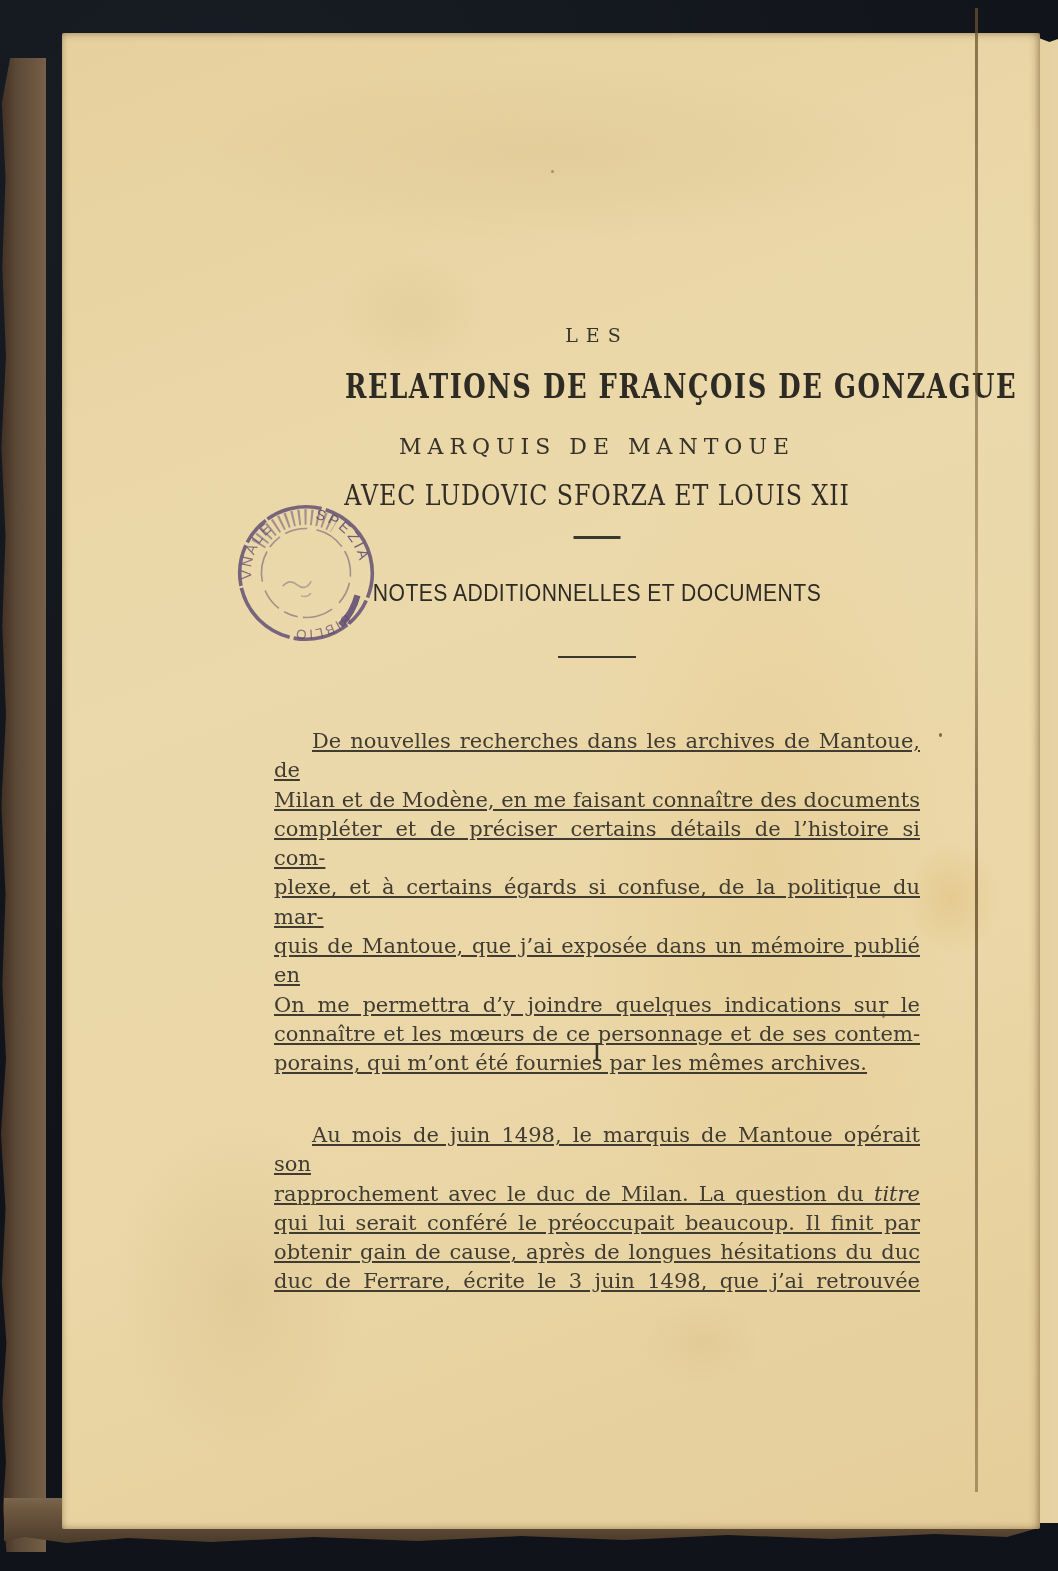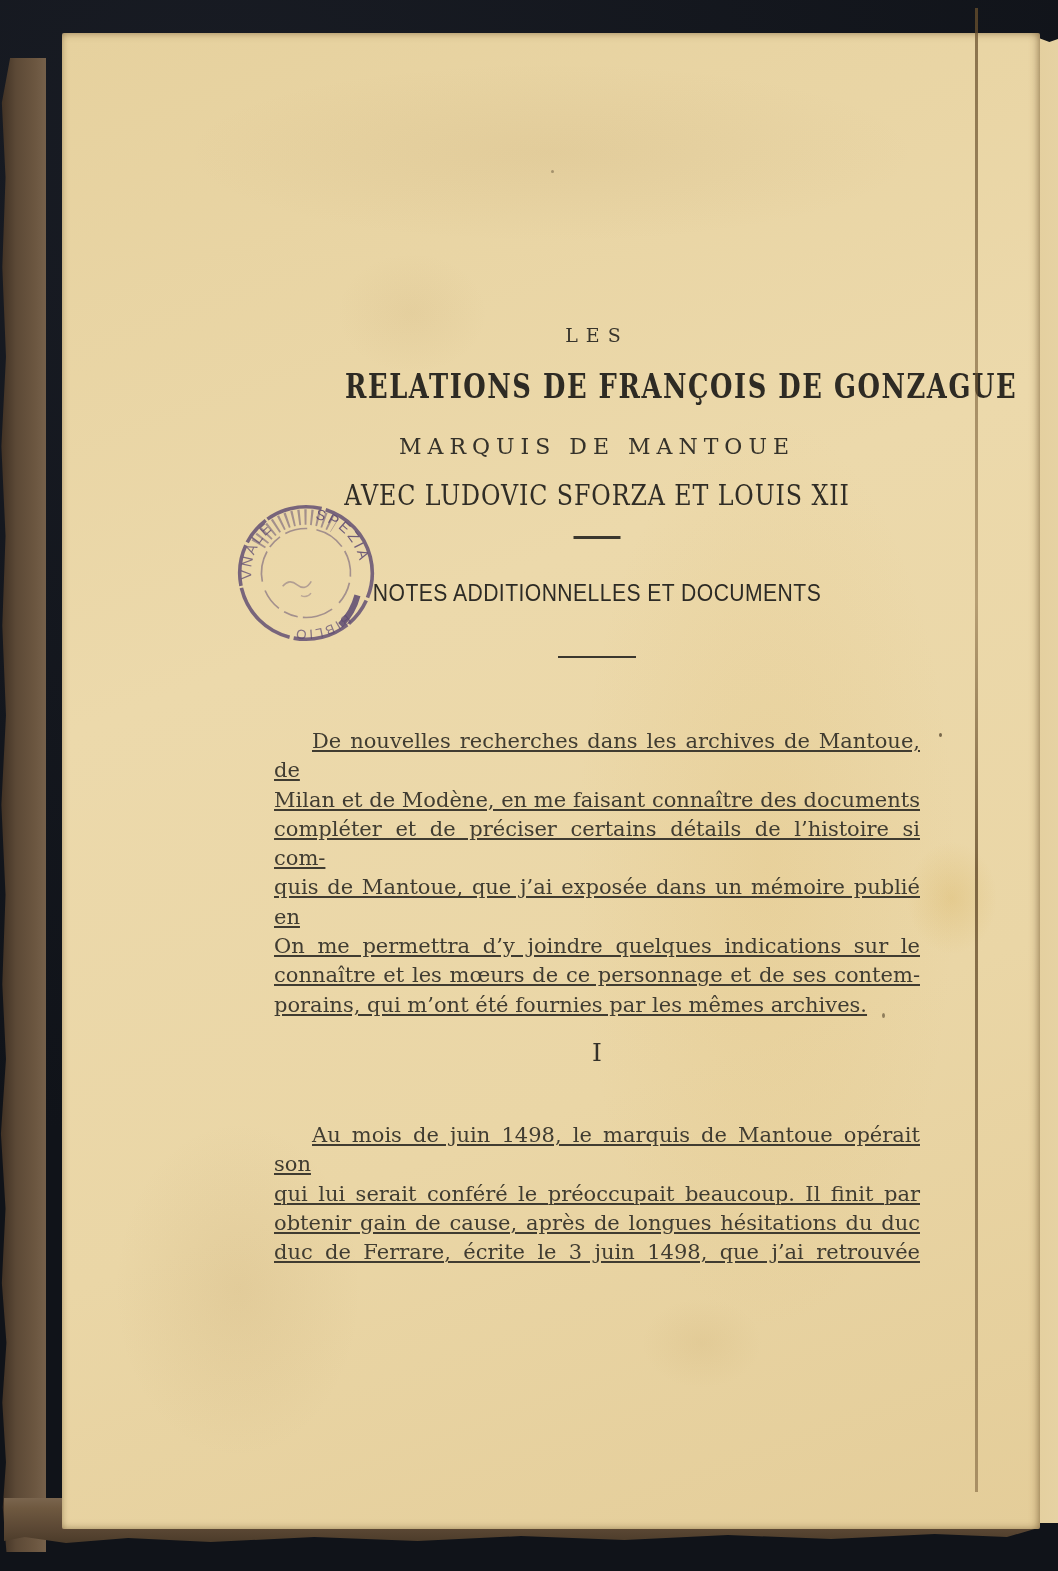--- a/index.html
+++ b/index.html
@@ -110,28 +110,30 @@
       <div class="center subtitle1">MARQUIS DE MANTOUE</div>
       <div class="center subtitle2">AVEC LUDOVIC SFORZA ET LOUIS XII</div>
       <div class="rule rule1"></div>
       <div class="center notes-heading">NOTES ADDITIONNELLES ET DOCUMENTS</div>
       <div class="rule rule2"></div>
 
       <div class="para para1">
           <div class="line indent"><span>De nouvelles recherches dans les archives de Mantoue, de</span></div>
           <div class="line"><span>Milan et de Modène, en me faisant connaître des documents</span></div>
           <div class="line"><span>compléter et de préciser certains détails de l’histoire si com-</span></div>
+          <div class="line"><span>plexe, et à certains égards si confuse, de la politique du mar-</span></div>
           <div class="line"><span>quis de Mantoue, que j’ai exposée dans un mémoire publié en</span></div>
           <div class="line"><span>On me permettra d’y joindre quelques indications sur le</span></div>
           <div class="line"><span>connaître et les mœurs de ce personnage et de ses contem-</span></div>
           <div class="line last"><span>porains, qui m’ont été fournies par les mêmes archives.</span></div>
         </div>
       <div class="center section-number">I</div>
       <div class="para para2">
           <div class="line indent"><span>Au mois de juin 1498, le marquis de Mantoue opérait son</span></div>
+          <div class="line"><span>rapprochement avec le duc de Milan. La question du </span><span class="it">titre</span></div>
           <div class="line"><span>qui lui serait conféré le préoccupait beaucoup. Il finit par</span></div>
           <div class="line"><span>obtenir gain de cause, après de longues hésitations du duc</span></div>
           <div class="line"><span>duc de Ferrare, écrite le 3 juin 1498, que j’ai retrouvée</span></div>
         </div>
     </div>
 
     <svg class="stamp" viewBox="0 0 170 170">
       <g fill="none" stroke="#5546a0">
         <circle cx="85" cy="85" r="64" stroke-width="3.5" opacity=".8" stroke-dasharray="40 3 28 2 55 4 70 2"></circle>
         <circle cx="85" cy="85" r="43" stroke-width="1.6" opacity=".5" stroke-dasharray="14 6 22 9 30 5"></circle>

